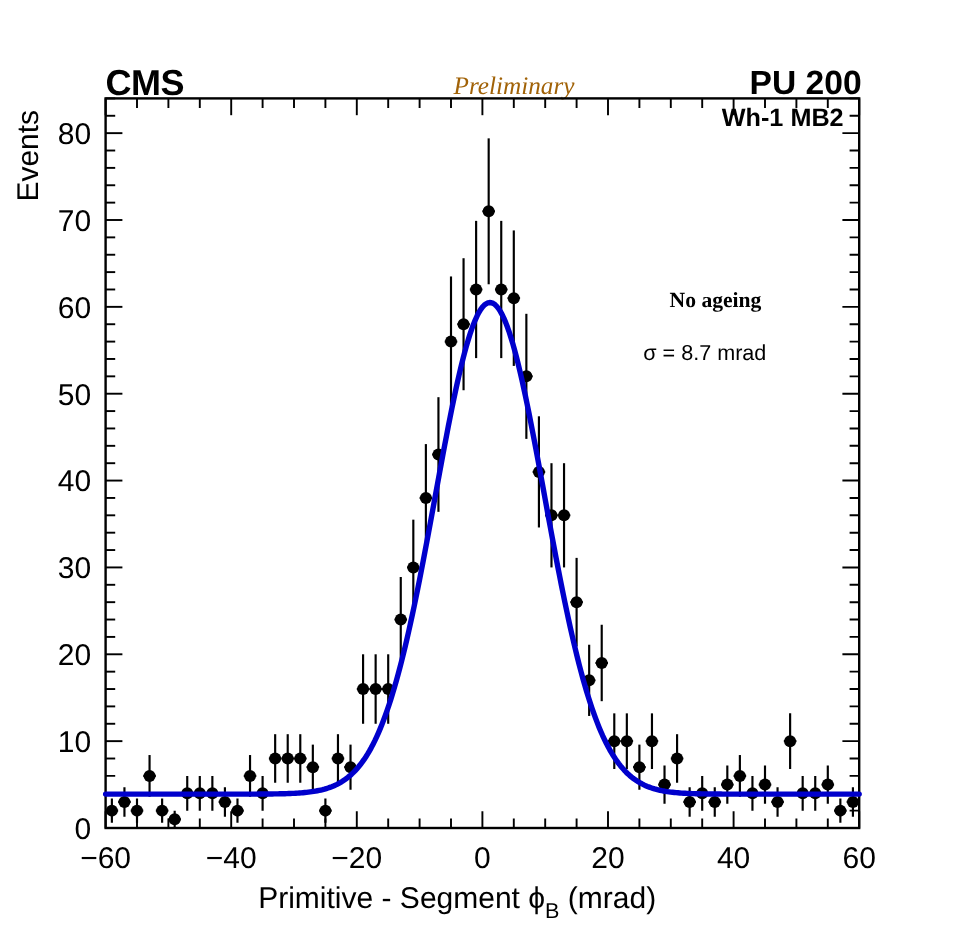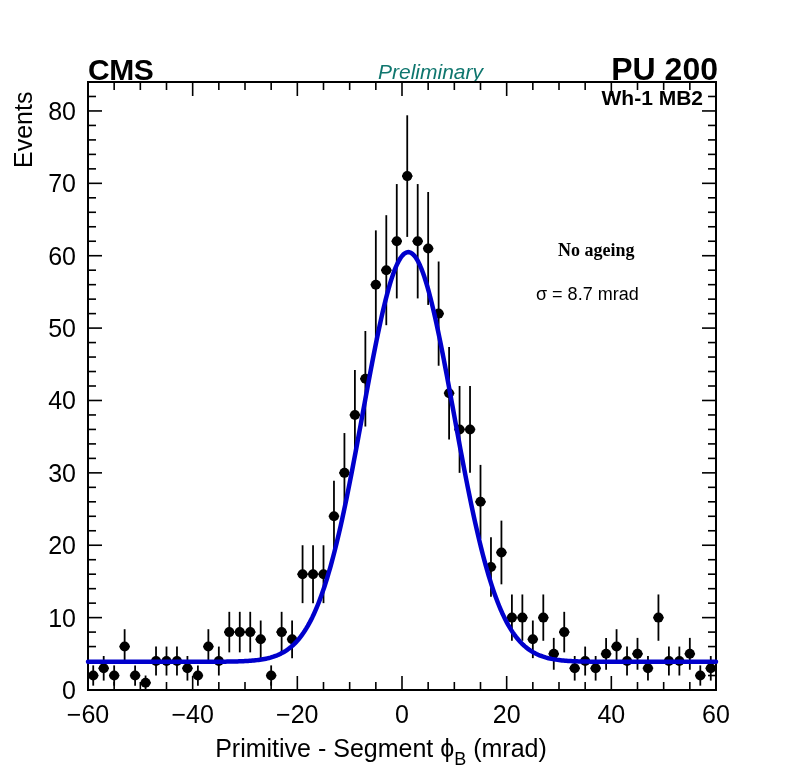--- a/index.html
+++ b/index.html
@@ -42,33 +42,33 @@
     font-family: "Liberation Sans", sans-serif;
     font-weight: bold;
     font-size: 22px;
     line-height: 22px;
     color: #000000;
   }
   #preliminary {
     position: absolute;
     left: 378px;
     top: 47px;
-    font-family: Liberation Sans, sans-serif;
+    font-family: Liberation Serif, serif;
     font-style: italic;
     font-size: 21px;
     line-height: 21px;
-    color: #0f766e;
+    color: #a16207;
   }
   #pu-label {
     position: absolute;
     right: 78px;
     top: 43px;
     font-family: "Liberation Sans", sans-serif;
     font-weight: bold;
-    font-size: 32px;
+    font-size: 28px;
     line-height: 24px;
     color: #000000;
   }
 
   
   #plot-wrap {
     position: absolute;
     left: 0; top: 0;
     width: 796px;
     height: 772px;

